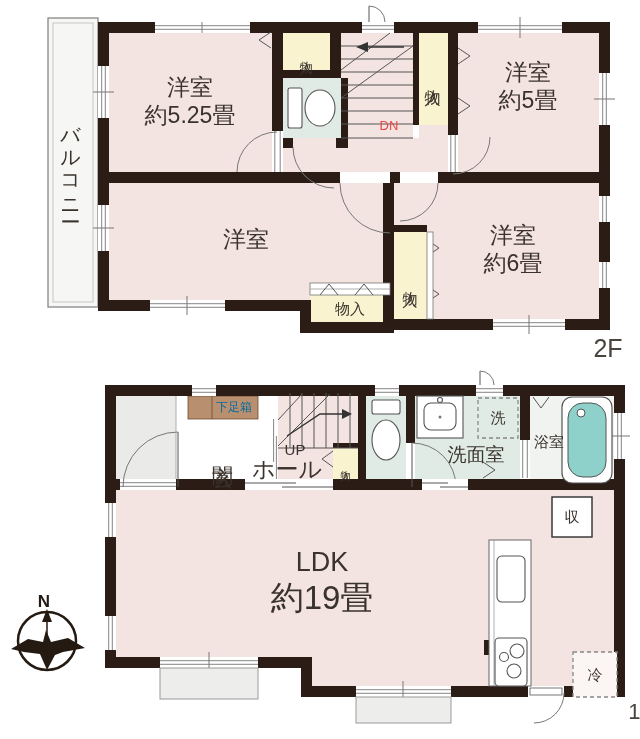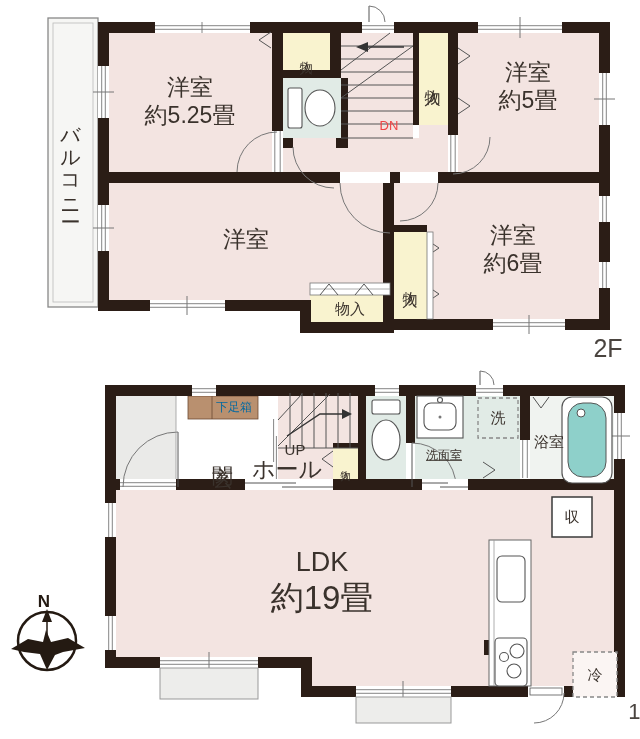--- a/index.html
+++ b/index.html
@@ -329,21 +329,21 @@
   <div class="lbl" style="left:350px;top:309px;font-size:15px;text-align:right;">物入</div>
   <div class="lbl" style="left:389px;top:126px;font-size:13px;color:#ef4444;">DN</div>
   <div class="lbl" style="left:608px;top:348px;font-size:25px;color:#4a443f;">2F</div>
 
   <div class="lbl" style="left:234px;top:407px;font-size:12px;color:#0369a1;">下足箱</div>
   <div class="lbl v" style="left:223px;top:450px;font-size:21px;">玄関</div>
   <div class="lbl" style="left:295px;top:450px;font-size:15px;">UP</div>
   <div class="lbl" style="left:287px;top:470px;font-size:23px;text-align:right;">ホール</div>
   <div class="lbl v" style="left:345px;top:463px;font-size:10px;">物入</div>
   <div class="lbl" style="left:498px;top:418px;font-size:15px;">洗</div>
-  <div class="lbl" style="left:444px;top:455px;font-size:12px;text-decoration:underline;">洗面室</div>
+  <div class="lbl" style="left:476px;top:455px;font-size:19px;">洗面室</div>
   <div class="lbl" style="left:549px;top:442px;font-size:15px;">浴室</div>
 
   <div class="lbl" style="left:322px;top:582px;font-size:27px;">
     <div>LDK</div>
     <div style="font-size:33px;">約19畳</div>
   </div>
 
   <div class="lbl" style="left:572px;top:517px;font-size:15px;">収</div>
   <div class="lbl" style="left:595px;top:675px;font-size:15px;">冷</div>
   <div class="lbl" style="left:641px;top:712px;font-size:22px;color:#4a443f;">1F</div>

